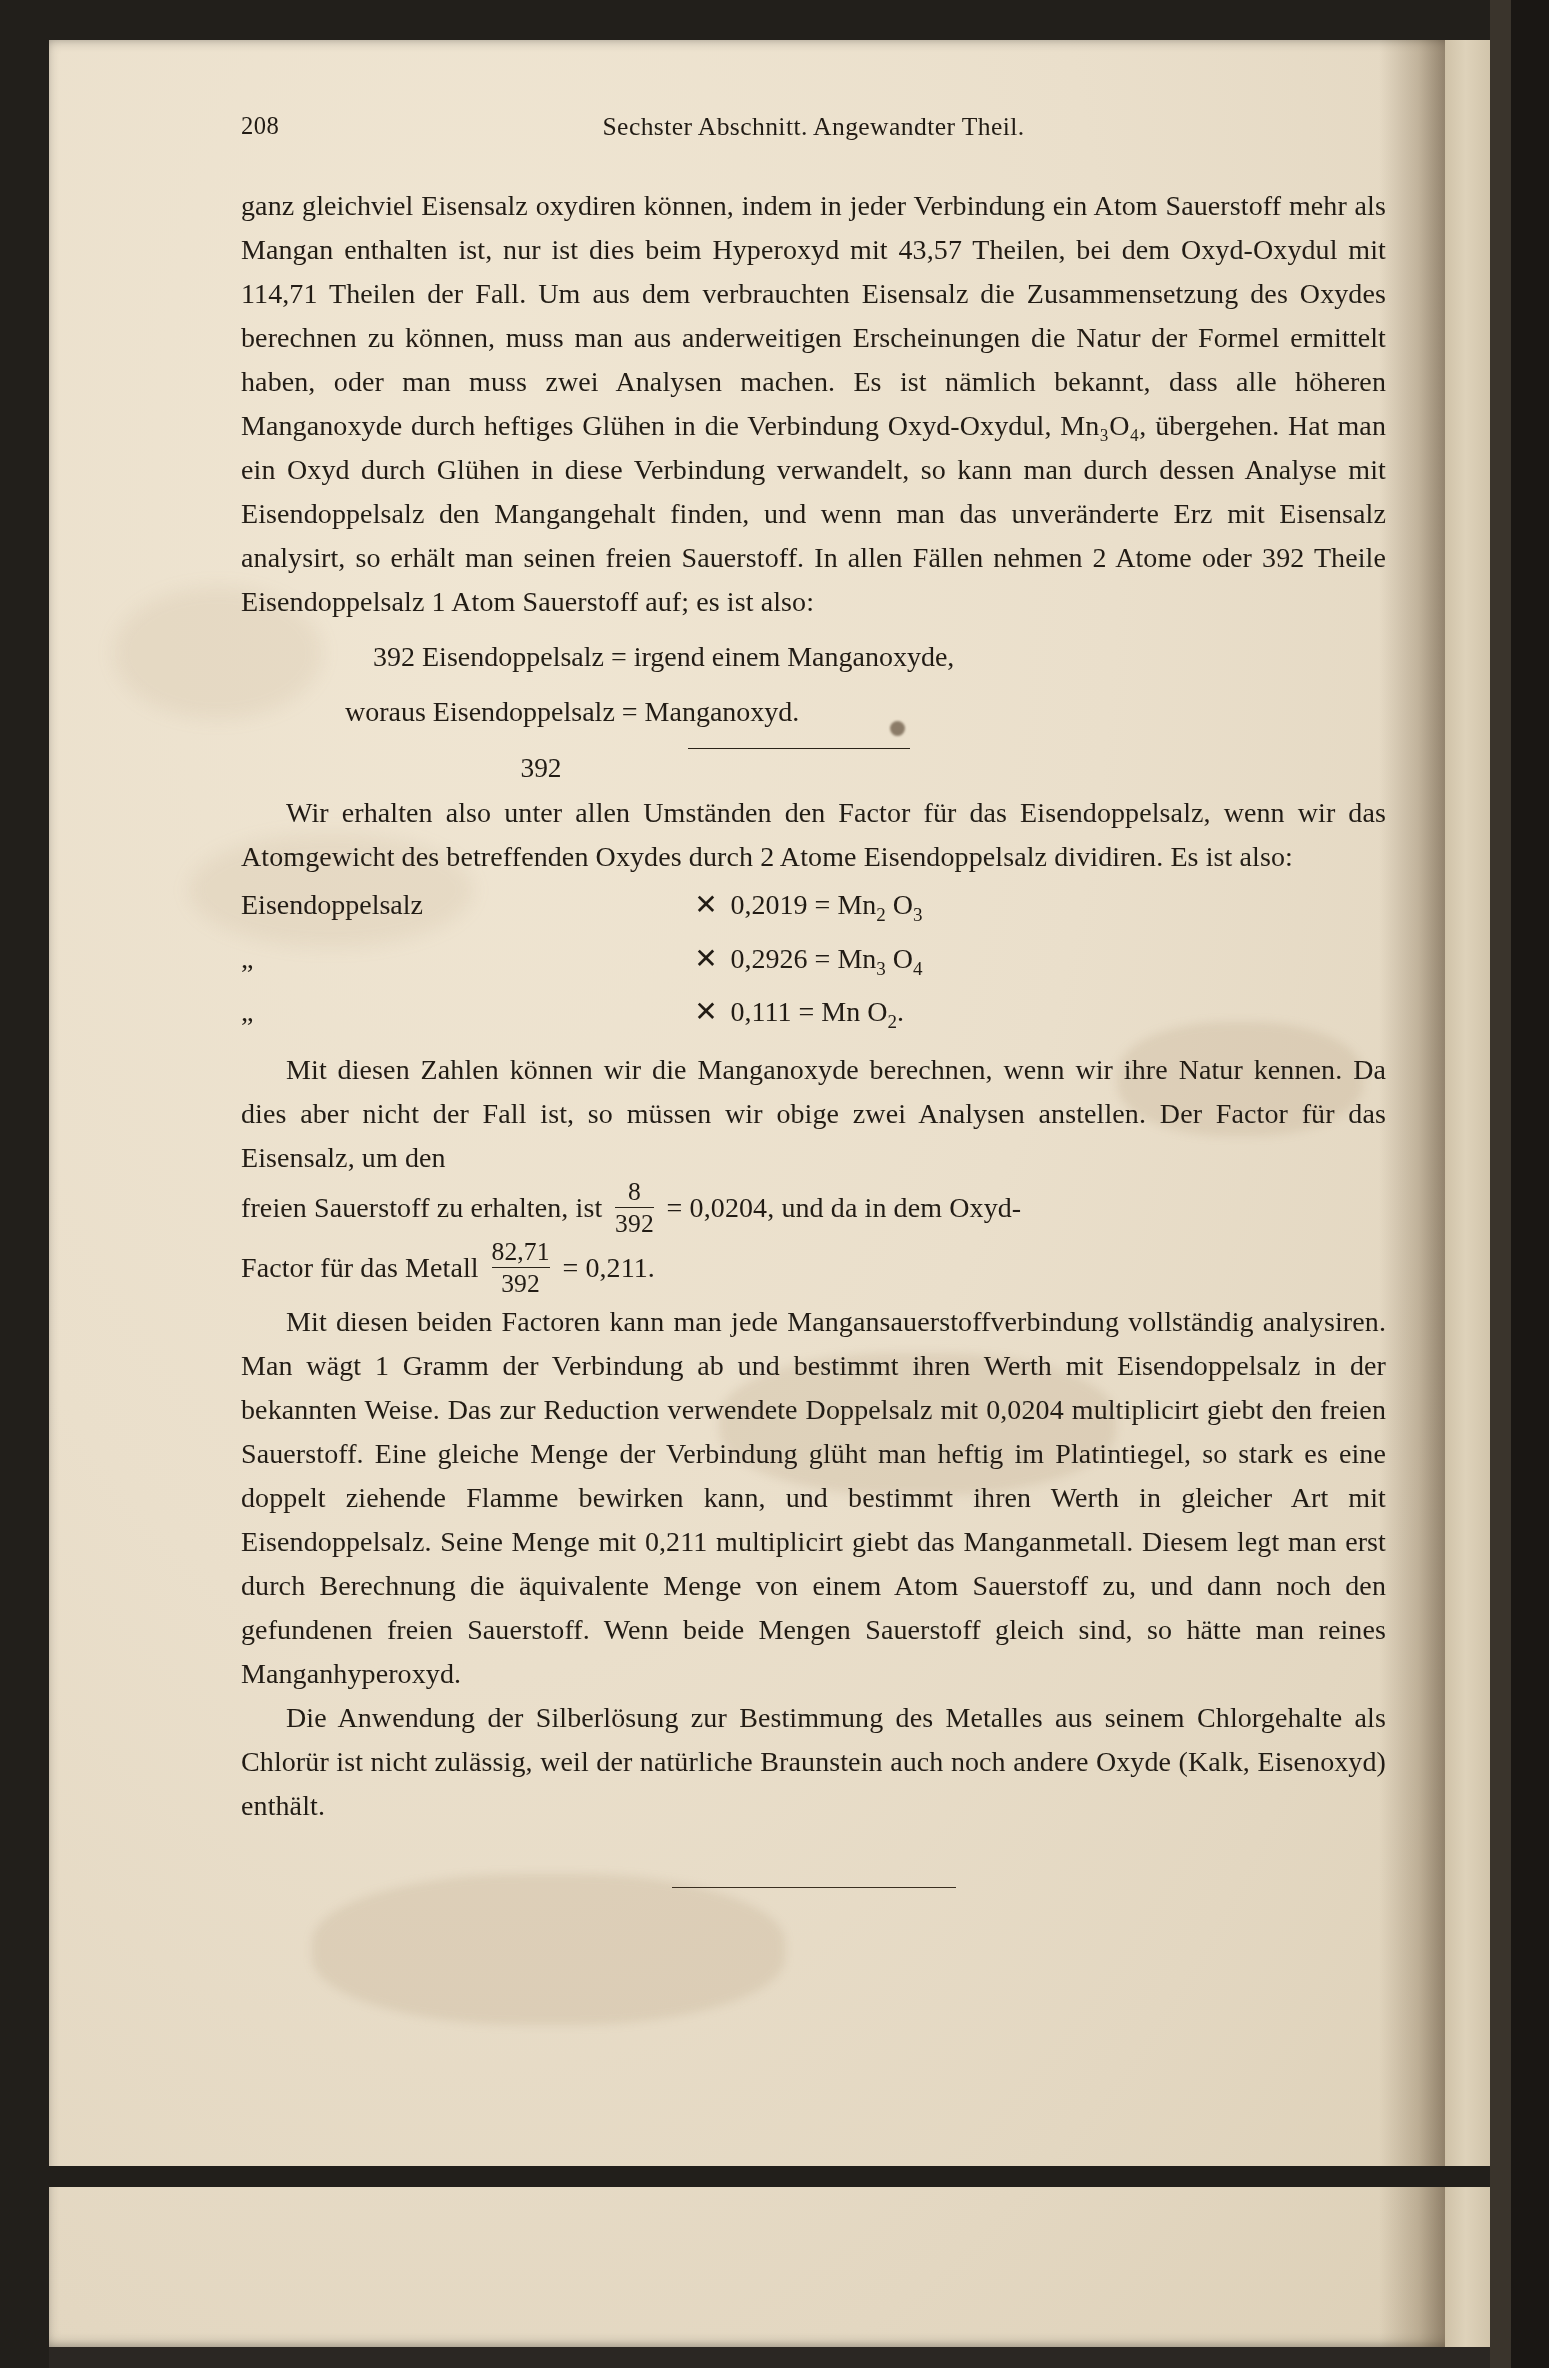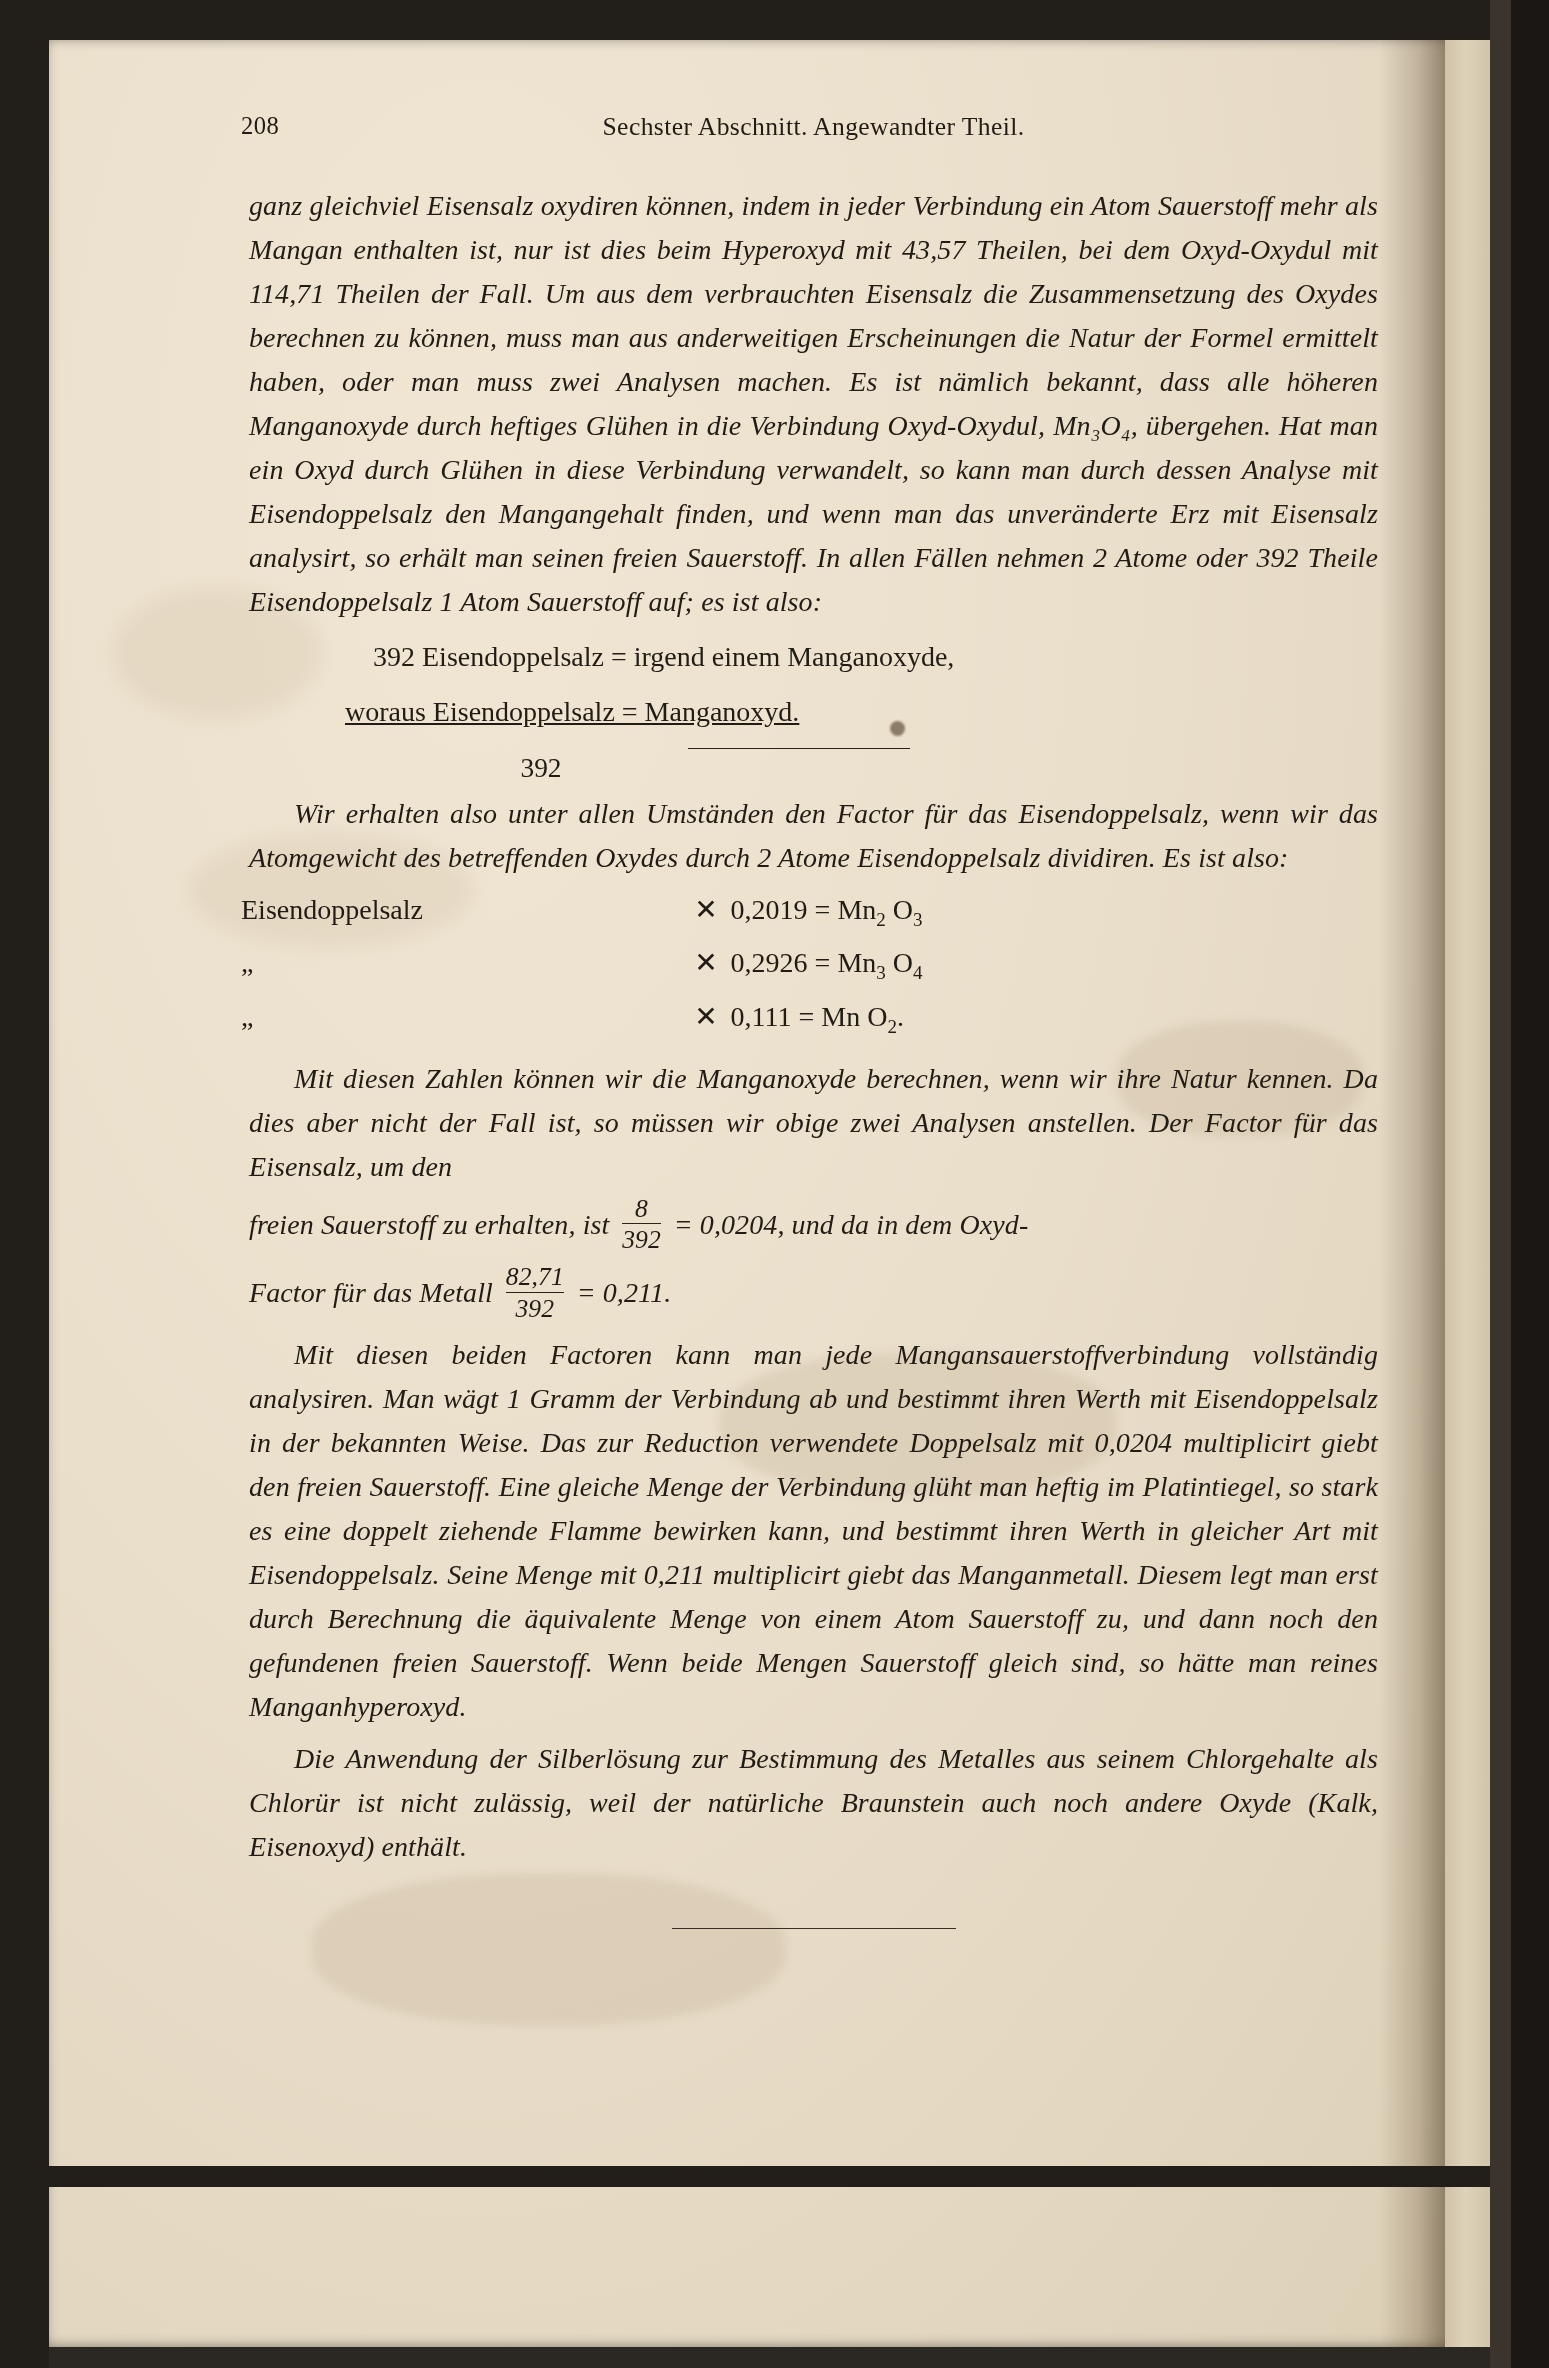--- a/index.html
+++ b/index.html
@@ -112,41 +112,40 @@
     margin-bottom: 42px;
     position: relative;
   }
   .folio {
     position: absolute;
     left: 0;
     top: 0;
     font-size: 24.6px;
   }
   p.body {
-    margin: 8px;
+    margin: 0;
     font-size: 28px;
     line-height: 44px;
     text-align: justify;
     text-justify: inter-word;
     letter-spacing: 0.1px;
     hyphens: manual;
-    font-style: italic;
   }
   p.body + p.body {
     margin-top: 0;
   }
   .indent { text-indent: 45px; }
 
   .eq-line {
     font-size: 28px;
     line-height: 44px;
     margin: 11px 0 0 0;
     padding-left: 132px;
   }
-  .eq-line.center-ish { padding-left: 104px; text-decoration: underline; }
+  .eq-line.center-ish { padding-left: 104px; }
 
   .frac-block {
     text-align: center;
     margin-top: 1.9px;
     margin-bottom: 7.6px;
     padding-right: 218px;
   }
   .frac-rule {
     display: inline-block;
     width: 222px;

